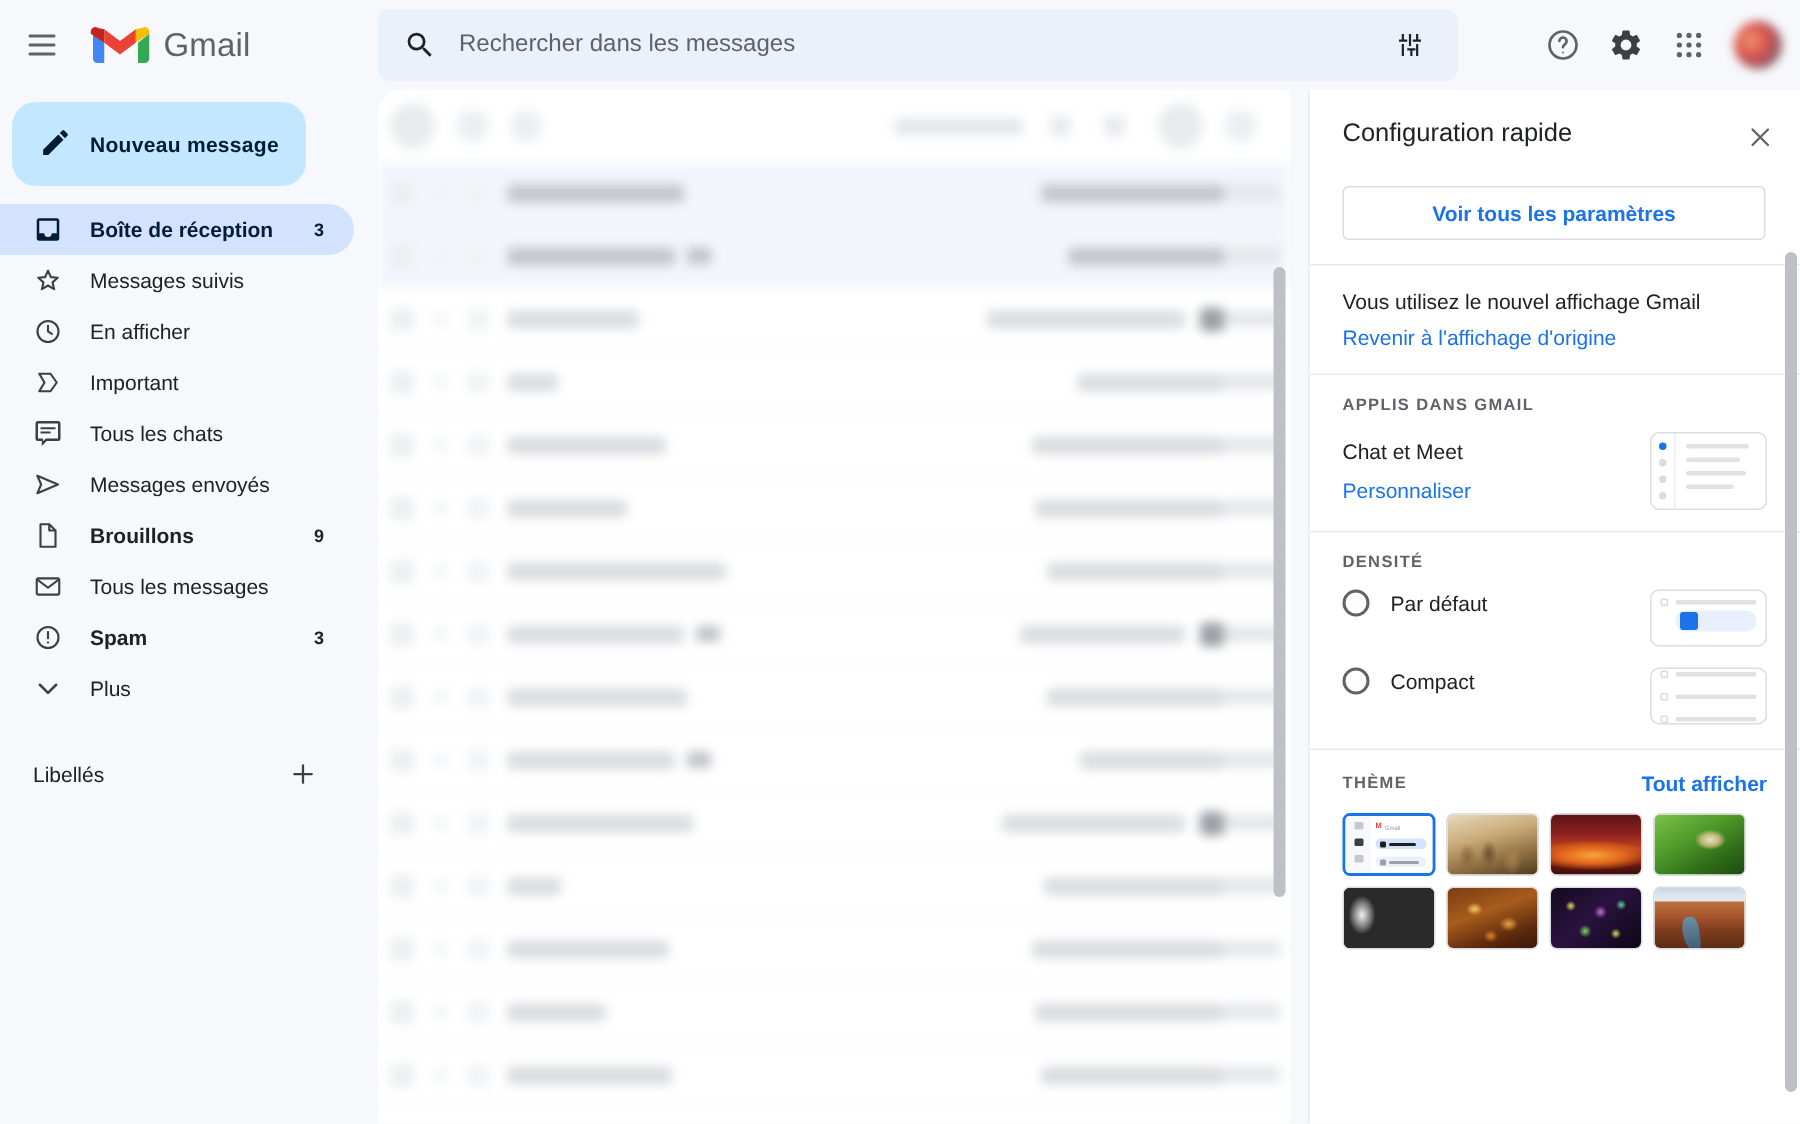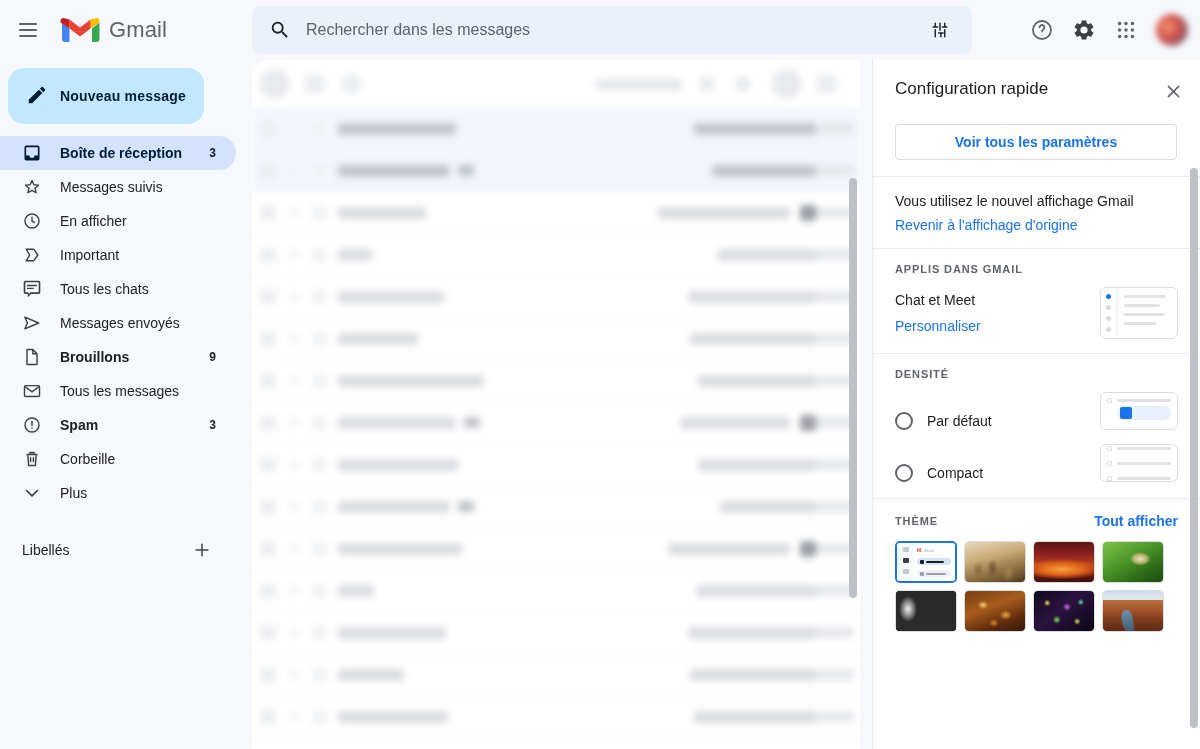--- a/index.html
+++ b/index.html
@@ -169,21 +169,21 @@
     background: #fff; display: flex; overflow: hidden; flex: 0 0 auto;
   }
   .thumb-rail { width: 16px; border-right: 1px solid #eceff1; padding: 6px 0 0 0;
                 display:flex; flex-direction:column; align-items:center; gap: 6px; }
   .rail-dot { width: 5px; height:5px; border-radius:50%; background:#dadce0; }
   .rail-dot.on { background:#1a73e8; }
   .thumb-lines { flex:1; padding: 7px 7px 0 7px; display:flex; flex-direction:column; gap: 6px; }
   .tl { height: 3px; background:#e0e2e5; border-radius:2px; }
   .tl.w1 { width: 78%; } .tl.w2 { width: 92%; } .tl.w3 { width: 86%; } .tl.w4 { width: 70%; }
 
-  .density-row { display:flex; align-items:flex-end; justify-content: space-between; margin-bottom: 14px; }
+  .density-row { display:flex; align-items:flex-start; justify-content: space-between; margin-bottom: 14px; }
   .density-left { display:flex; align-items:center; gap: 14px; }
   .radio {
     width: 18px; height: 18px; border-radius: 50%; border: 2px solid #5f6368;
     display:flex; align-items:center; justify-content:center; cursor:pointer; flex:0 0 auto;
   }
   .radio.sel { border-color: #1a73e8; }
   .radio.sel::after { content:''; width: 9px; height: 9px; border-radius:50%; background:#1a73e8; }
   .density-label { font-size: 14px; color: #202124; }
 
   .dens-card {
@@ -440,30 +440,20 @@
           <svg width="20" height="20" viewBox="0 0 24 24" fill="none" stroke="#3c4043" stroke-width="1.7">
               <circle cx="12" cy="12" r="8.4"></circle>
               <path d="M12 7.6v5" stroke-linecap="round"></path>
               <circle cx="12" cy="16" r=".9" fill="#3c4043" stroke="none"></circle>
             </svg>
         </span>
         <span class="ni-label">Spam</span>
         <span class="ni-count">3</span>
       </div>
 
-      <div class="nav-item">
-        <span class="ni-icon">
-          <svg width="20" height="20" viewBox="0 0 24 24" fill="none" stroke="#3c4043" stroke-width="1.7" stroke-linejoin="round">
-              <path d="M5.5 6.5h13M9.5 6.5V4.2h5v2.3M7 6.5l.9 13.3h8.2L17 6.5"></path>
-              <path d="M10.3 10v6M13.7 10v6"></path>
-            </svg>
-        </span>
-        <span class="ni-label">Corbeille</span>
-        <span class="ni-count"></span>
-      </div>
 
 
       <div class="nav-item">
         <span class="ni-icon">
           <svg width="20" height="20" viewBox="0 0 24 24" fill="none" stroke="#3c4043" stroke-width="2" stroke-linecap="round" stroke-linejoin="round">
               <path d="M5.5 9l6.5 6.5L18.5 9"></path>
             </svg>
         </span>
         <span class="ni-label">Plus</span>
         <span class="ni-count"></span>

